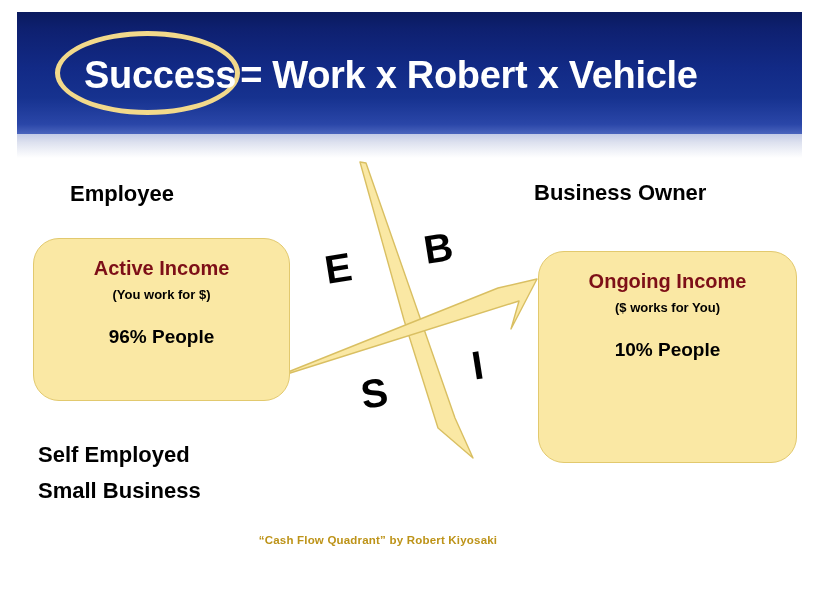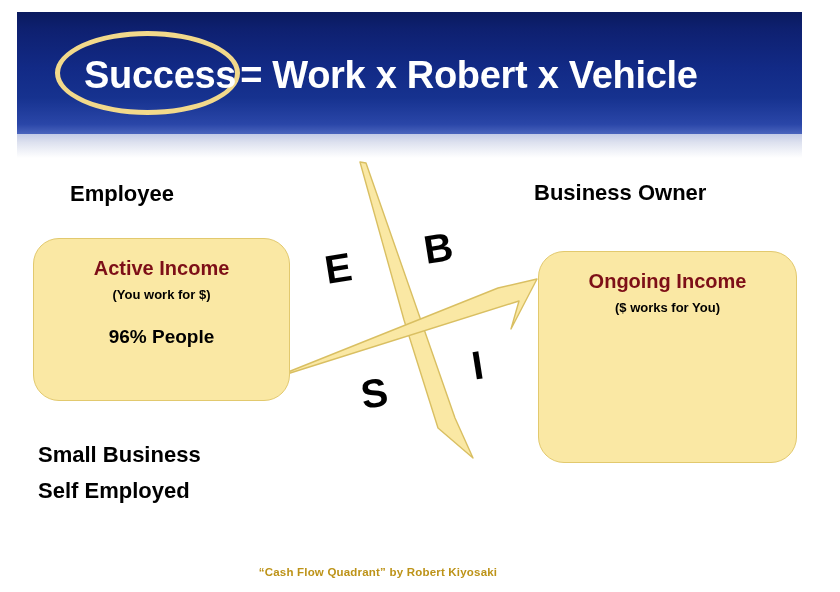--- a/index.html
+++ b/index.html
@@ -144,21 +144,21 @@
     color: #000000;
     font-weight: bold;
     font-size: 19px;
     line-height: 24px;
   }
 
   
   #caption {
     position: absolute;
     left: 0;
-    top: 566px;
+    top: 534px;
     width: 756px;
     text-align: center;
     color: #bd9318;
     font-weight: bold;
     font-size: 11.5px;
     letter-spacing: 0.2px;
   }
 </style>
 </head>
 <body>
@@ -173,40 +173,41 @@
   <svg id="arrows" viewBox="0 0 840 592">
 
     <polygon points="360,162 366,163 455,418 473,458 438,428 404,320" fill="#fae8a4" stroke="#d9bf62" stroke-width="1.4" stroke-linejoin="round"></polygon>
 
     <polygon points="268,380 519,301 511,329 537,279 498,288" fill="#fae8a4" stroke="#d9bf62" stroke-width="1.4" stroke-linejoin="round"></polygon>
   </svg>
 
   <div class="quad-label" id="label-employee">Employee</div>
   <div class="quad-label" id="label-business-owner">Business Owner</div>
   <div class="quad-label" id="label-self-employed">
+    <div>Self Employed</div>
     <div>Small Business</div>
-    <div>Self Employed</div>
   </div>
   <div class="quad-label" id="label-investor">Investor</div>
 
   <div class="quad-letter" id="letter-e">E</div>
   <div class="quad-letter" id="letter-b">B</div>
   <div class="quad-letter" id="letter-s">S</div>
   <div class="quad-letter" id="letter-i">I</div>
 
   <div class="info-box" id="box-left">
     <div class="box-title">Active Income</div>
     <div class="box-sub">(You work for $)</div>
     <div class="box-stats">
       <div>96% People</div>
     </div>
   </div>
 
   <div class="info-box" id="box-right">
     <div class="box-title">Ongoing Income</div>
     <div class="box-sub">($ works for You)</div>
     <div class="box-stats">
+      <div>10% People</div>
     </div>
   </div>
 
   <div id="caption">“Cash Flow Quadrant” by Robert Kiyosaki</div>
 
 </div>
 
 </body></html>

